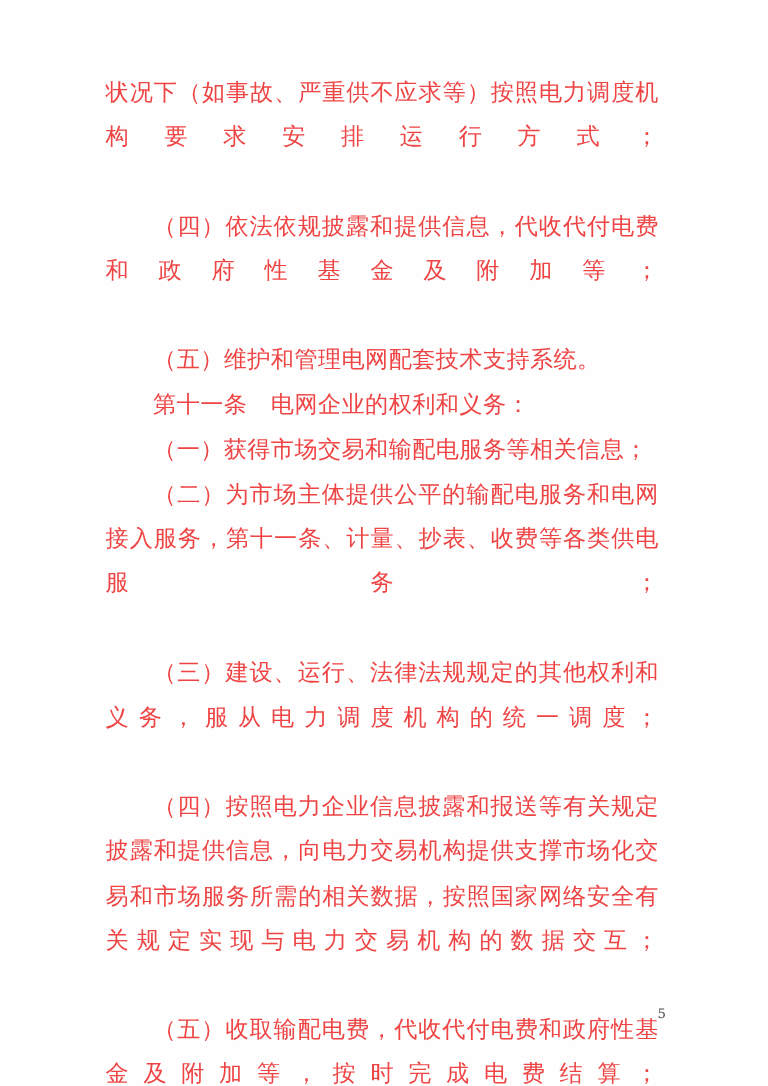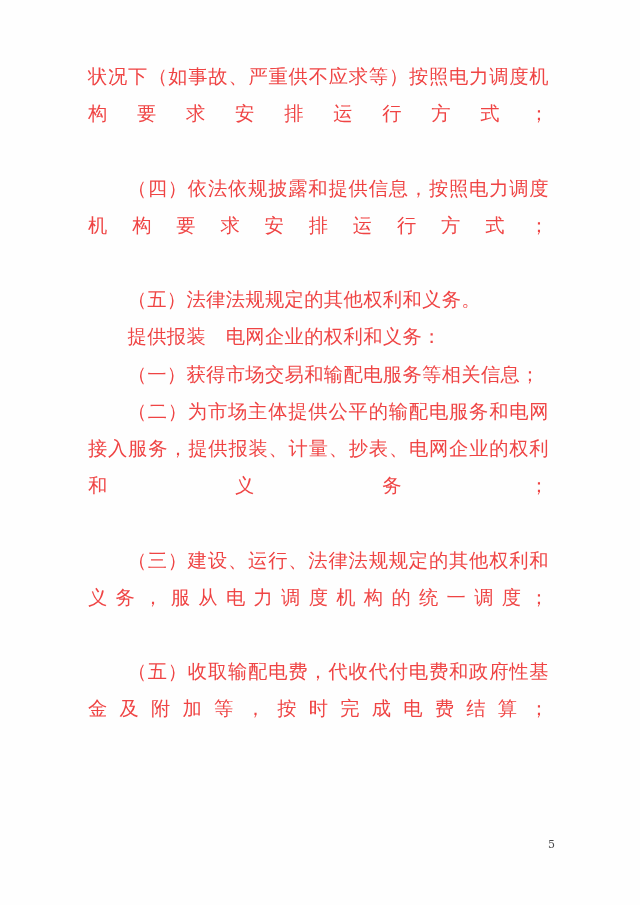--- a/index.html
+++ b/index.html
@@ -64,32 +64,33 @@
 </style>
 </head>
 <body>
 
 <div class="page">
 
   <div class="text-block">
 
     <p class="para cont">状况下（如事故、严重供不应求等）按照电力调度机构要求安排运行方式；</p>
 
-    <p class="para indent">（四）依法依规披露和提供信息，按照电力调度机构要求安排运行方式；</p>
+    <p class="para indent">（四）依法依规披露和提供信息，代收代付电费和政府性基金及附加等；</p>
 
-    <p class="para indent nostretch">（五）法律法规规定的其他权利和义务。</p>
+    <p class="para indent nostretch">（五）维护和管理电网配套技术支持系统。</p>
 
-    <p class="para indent nostretch">提供报装　电网企业的权利和义务：</p>
+    <p class="para indent nostretch">第十一条　电网企业的权利和义务：</p>
 
     <p class="para indent nostretch">（一）获得市场交易和输配电服务等相关信息；</p>
 
-    <p class="para indent">（二）为市场主体提供公平的输配电服务和电网接入服务，提供报装、计量、抄表、电网企业的权利和义务；</p>
+    <p class="para indent">（二）为市场主体提供公平的输配电服务和电网接入服务，第十一条、计量、抄表、收费等各类供电服务；</p>
 
     <p class="para indent">（三）建设、运行、法律法规规定的其他权利和义务，服从电力调度机构的统一调度；</p>
 
+    <p class="para indent">（四）按照电力企业信息披露和报送等有关规定披露和提供信息，向电力交易机构提供支撑市场化交易和市场服务所需的相关数据，按照国家网络安全有关规定实现与电力交易机构的数据交互；</p>
 
     <p class="para indent">（五）收取输配电费，代收代付电费和政府性基金及附加等，按时完成电费结算；</p>
 
   </div>
 
   <div class="page-number">5</div>
 
 </div>
 
 </body></html>

